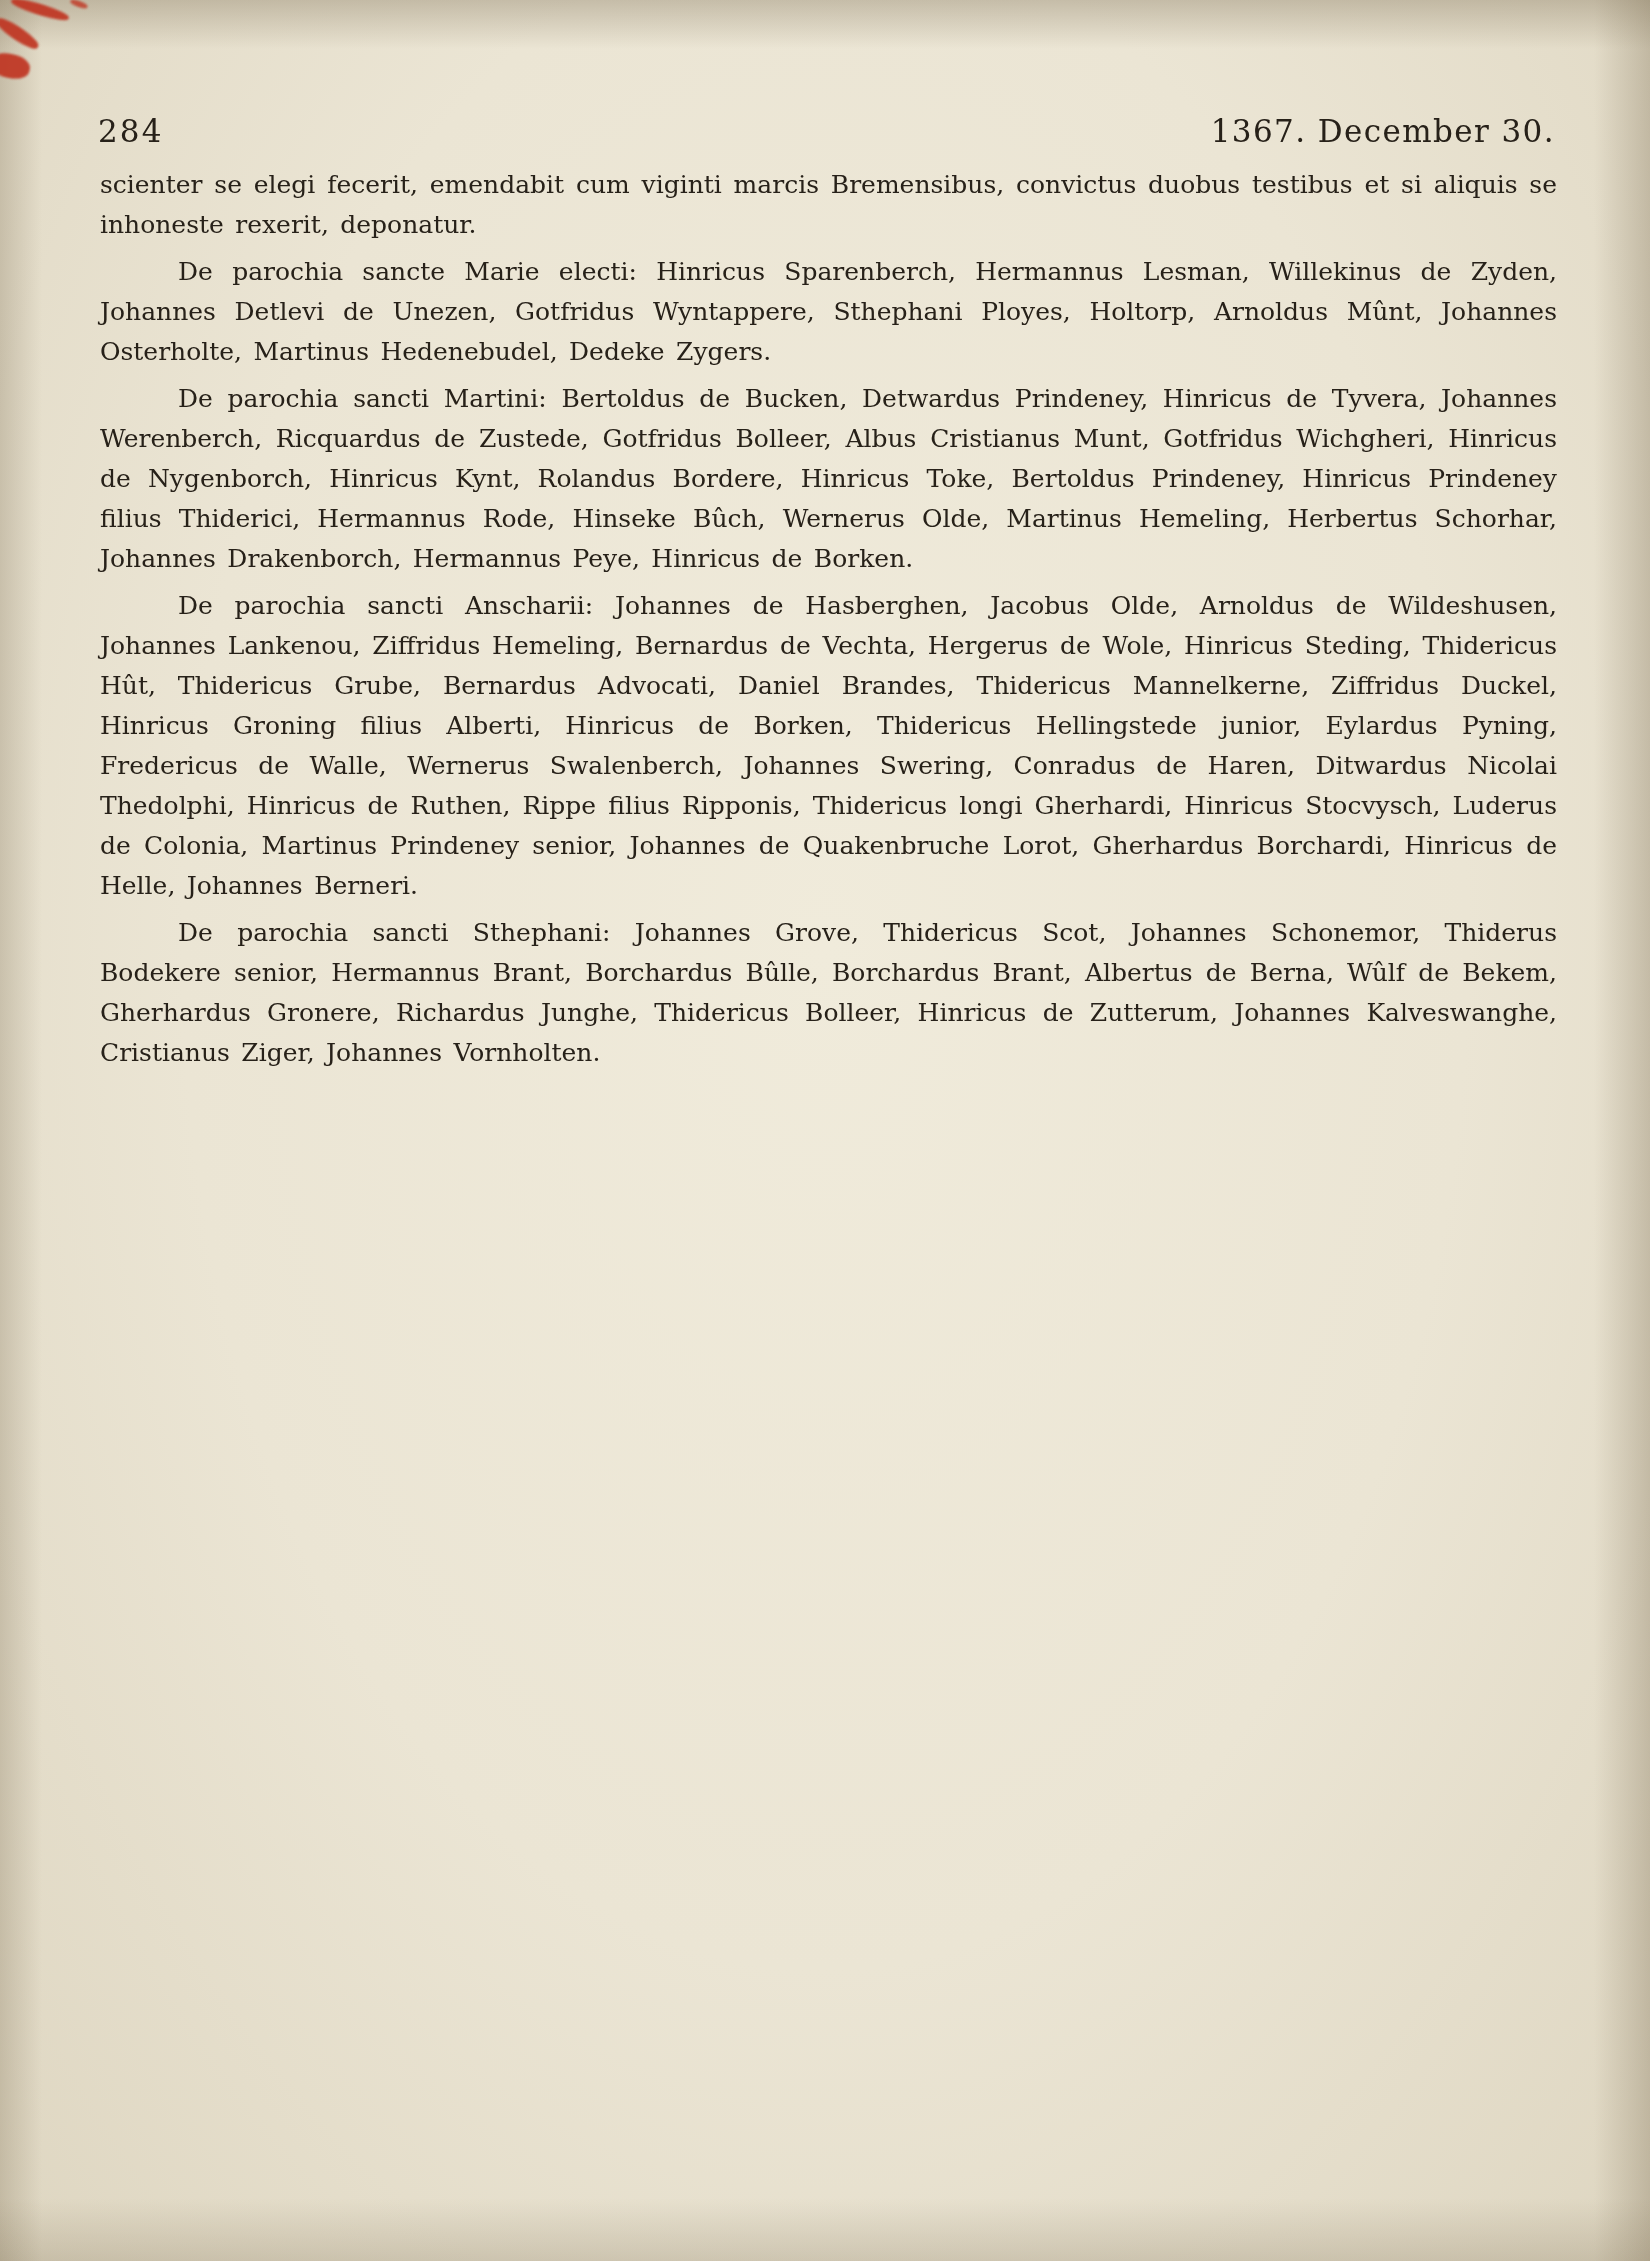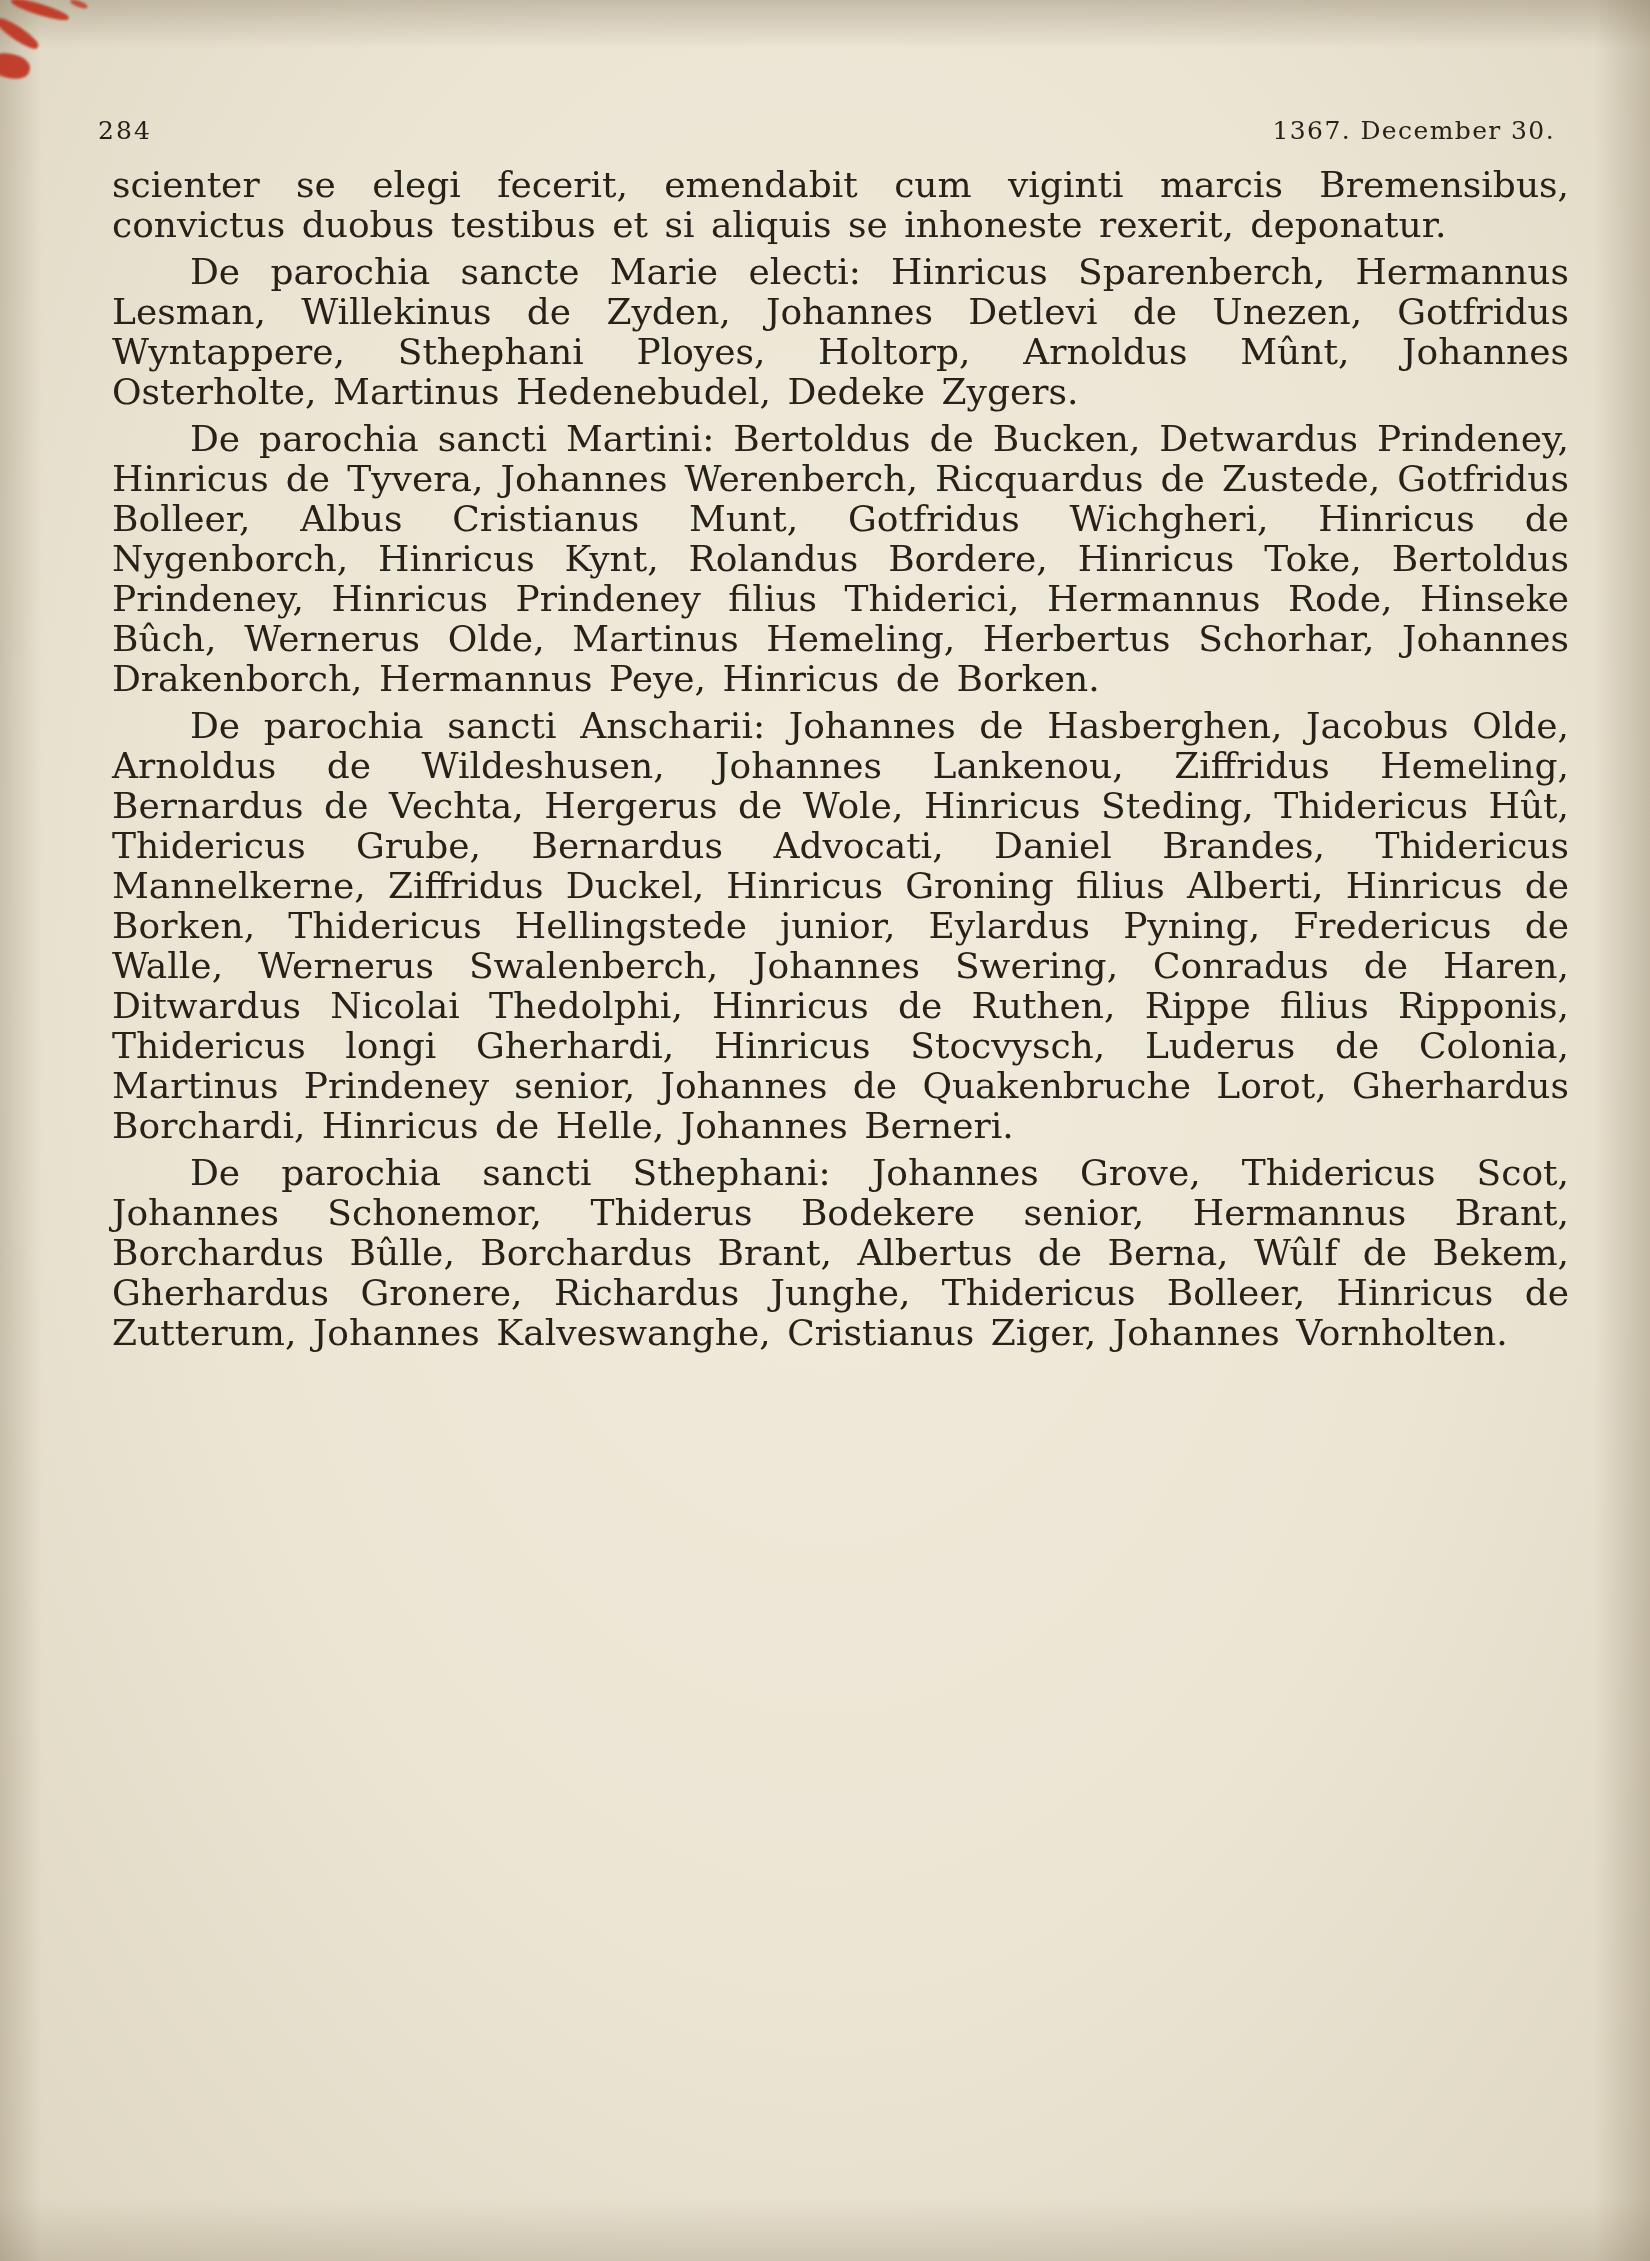--- a/index.html
+++ b/index.html
@@ -31,42 +31,42 @@
   .red-mark.m2 { left: -7px; top: 26.5px;  width: 49px; height: 12.6px; transform: rotate(34deg); }
   .red-mark.m3 { left: -9.8px; top: 54px;  width: 40px; height: 24px; transform: rotate(12deg); }
   .red-mark.m4 { left: 70px; top: 1.4px;   width: 18px; height: 5.6px;  transform: rotate(20deg); opacity: 0.8; }
 
   .page-header {
     position: absolute;
     top: 110px;
     left: 98px;
     width: 1457px;
     height: 42px;
-    font-size: 25px;
+    font-size: 31px;
     line-height: 42px;
   }
   .page-number {
     position: absolute;
     left: 0;
     top: 0;
     letter-spacing: 2.1px;
   }
   .running-head {
     display: block;
     text-align: right;
     letter-spacing: 1.4px;
     font-weight: 400;
   }
 
   .body-text {
     position: absolute;
     top: 165px;
-    left: 112px;
+    left: 100px;
     width: 1457px;
-    font-size: 36px;
+    font-size: 25px;
     line-height: 40px;
     text-align: justify;
     word-spacing: 0.14em;
   }
   .body-text p {
     margin: 0 0 7px 0;
     text-indent: 78px;
   }
   .body-text p.no-indent { text-indent: 0; }
 </style>

